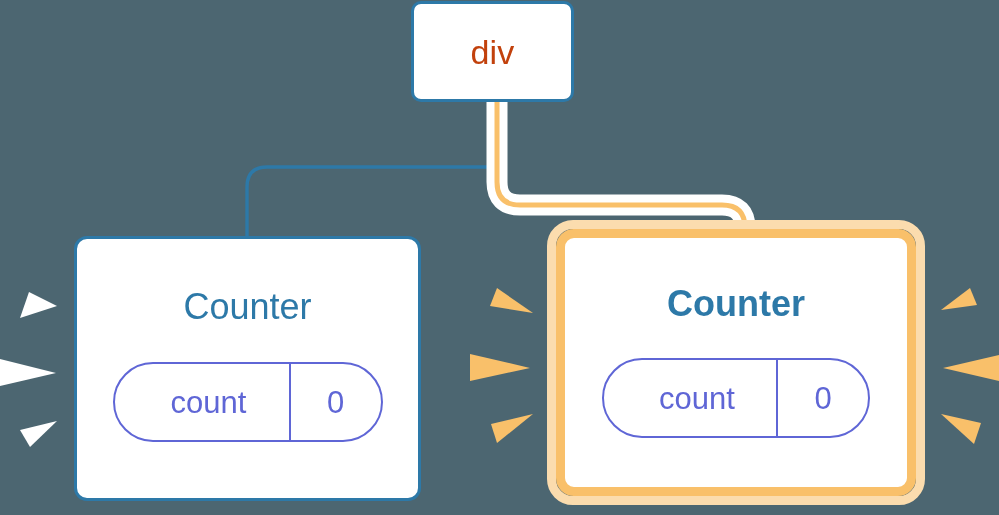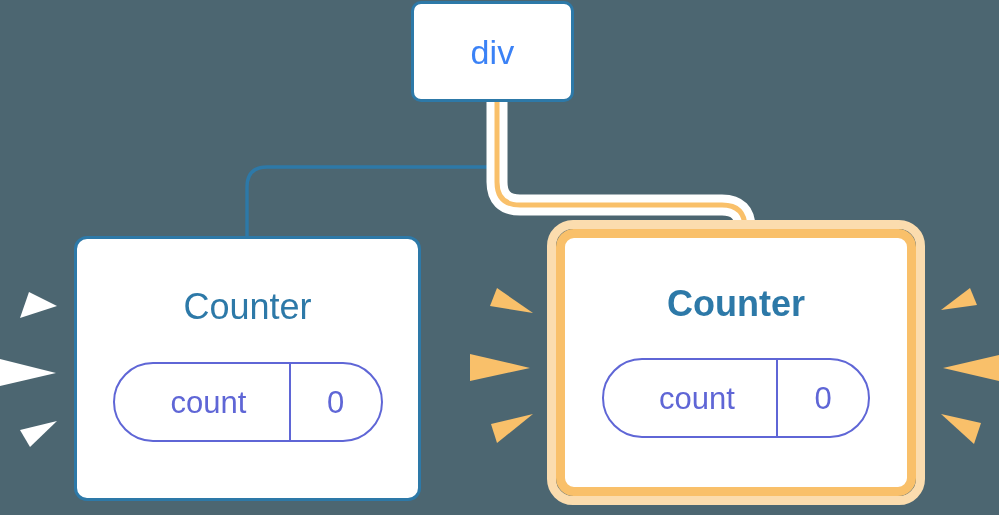--- a/index.html
+++ b/index.html
@@ -38,21 +38,21 @@
     left: 411px;
     top: 1px;
     width: 163px;
     height: 101px;
     border: 3px solid #2d79a8;
     border-radius: 10px;
     justify-content: center;
   }
   #node-div .node-title {
     font-size: 34px;
-    color: #3b82f6;
+    color: #c2410c;
     letter-spacing: 0.2px;
     line-height: 1;
   }
   
   #node-counter-left {
     left: 74px;
     top: 236px;
     width: 347px;
     height: 265px;
     border: 3px solid #2d79a8;

